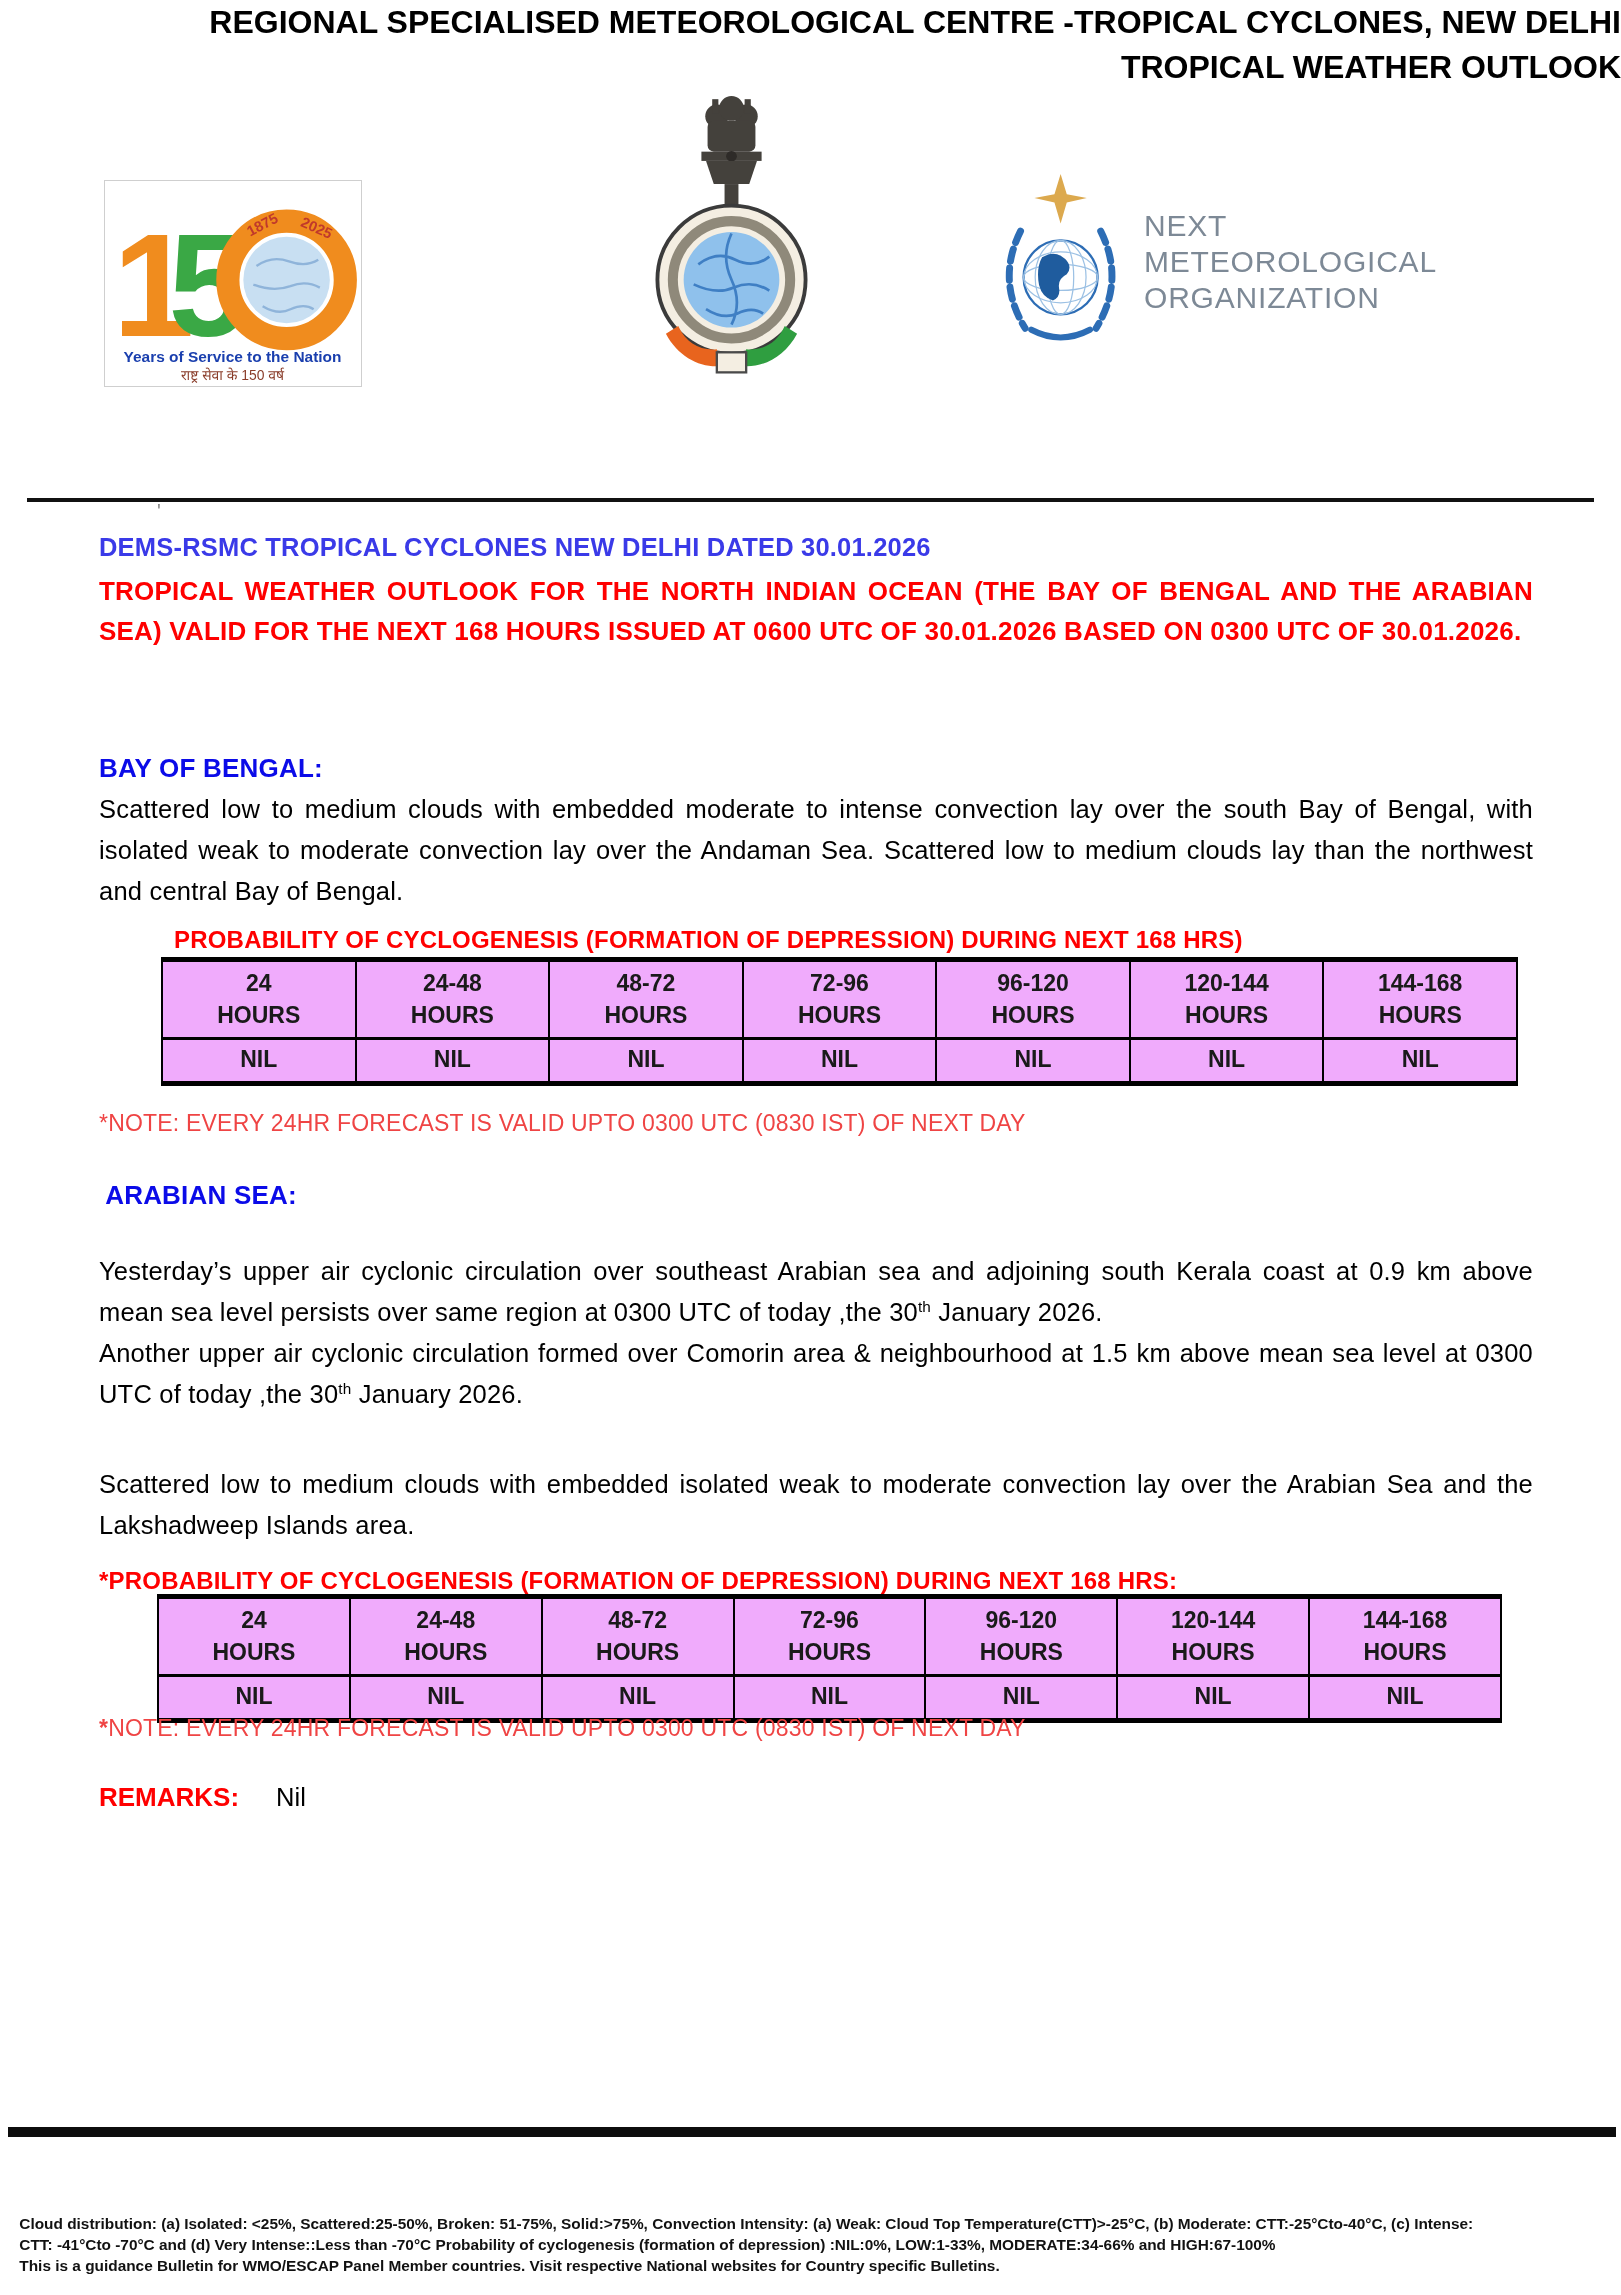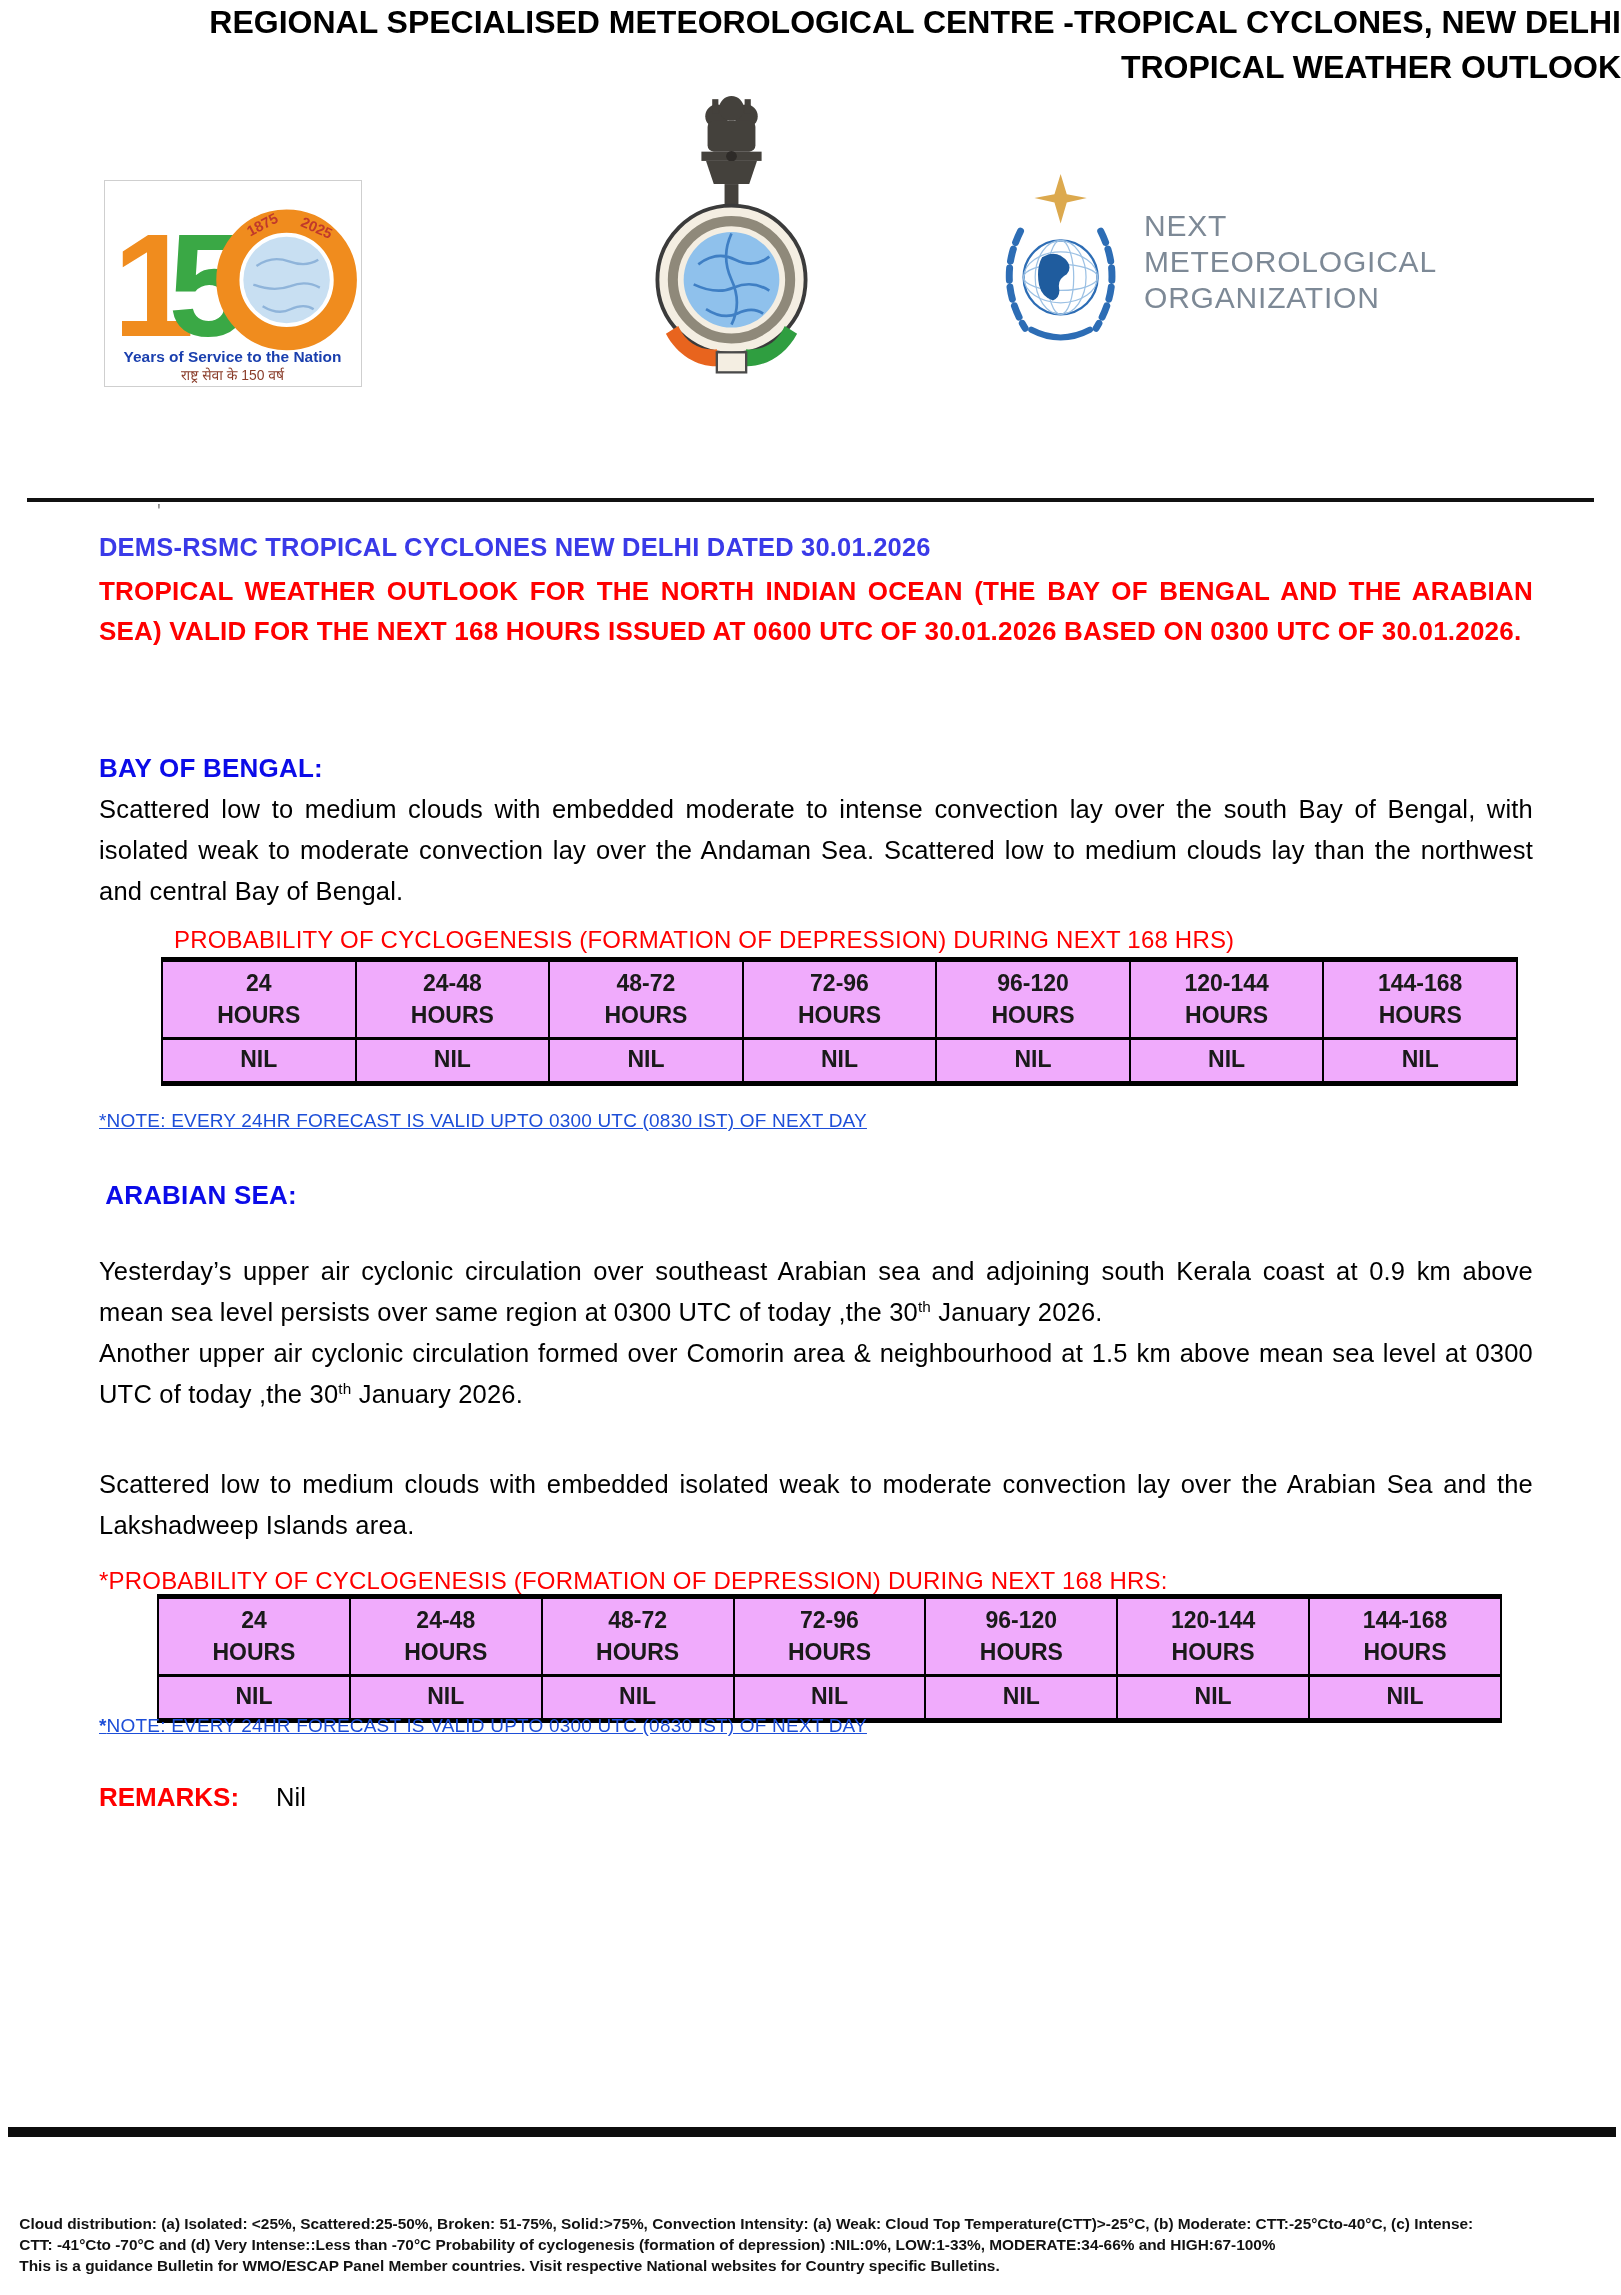--- a/index.html
+++ b/index.html
@@ -15,24 +15,24 @@
 
   
   .content{left:99px;width:1434px;}
   .dated-line{top:533px;font-size:25.5px;font-weight:bold;color:#3A3AE8;letter-spacing:0.2px;}
   .outlook{top:571px;font-size:26px;line-height:40px;font-weight:bold;color:#FF0000;
            text-align:justify;letter-spacing:0.2px;}
   .sec-heading{font-size:26px;font-weight:bold;color:#0B0BE8;letter-spacing:0.2px;}
   .bob-heading{top:753px;}
   .para{font-size:25.5px;line-height:41px;color:#000;text-align:justify;letter-spacing:0.2px;}
   .bob-desc{top:789px;}
-  .tbl-title{font-size:24px;font-weight:normal;color:#FF0000;letter-spacing:0.2px;}
+  .tbl-title{font-size:24px;font-weight:bold;color:#FF0000;letter-spacing:0.2px;}
   .bob-tbl-title{top:926px;padding-left:75px;}
   .as-tbl-title{top:1567px;}
-  .note{font-size:19px;color:#1d4ed8;letter-spacing:0.2px;text-decoration:underline;}
+  .note{font-size:23px;color:#ef4444;letter-spacing:0.2px;}
   .note-bob{top:1110px;}
   .as-heading{top:1180px;padding-left:6.2px;}
   .as-para1{top:1251px;}
   .as-para3{top:1464px;}
   .note-as{top:1715px;}
   .remarks{top:1782px;}
   .remarks .lbl{font-size:26px;font-weight:bold;color:#FF0000;}
   .remarks .val{font-size:25.5px;color:#000;margin-left:37px;}
   sup{font-size:60%;line-height:0;vertical-align:super;}
 

